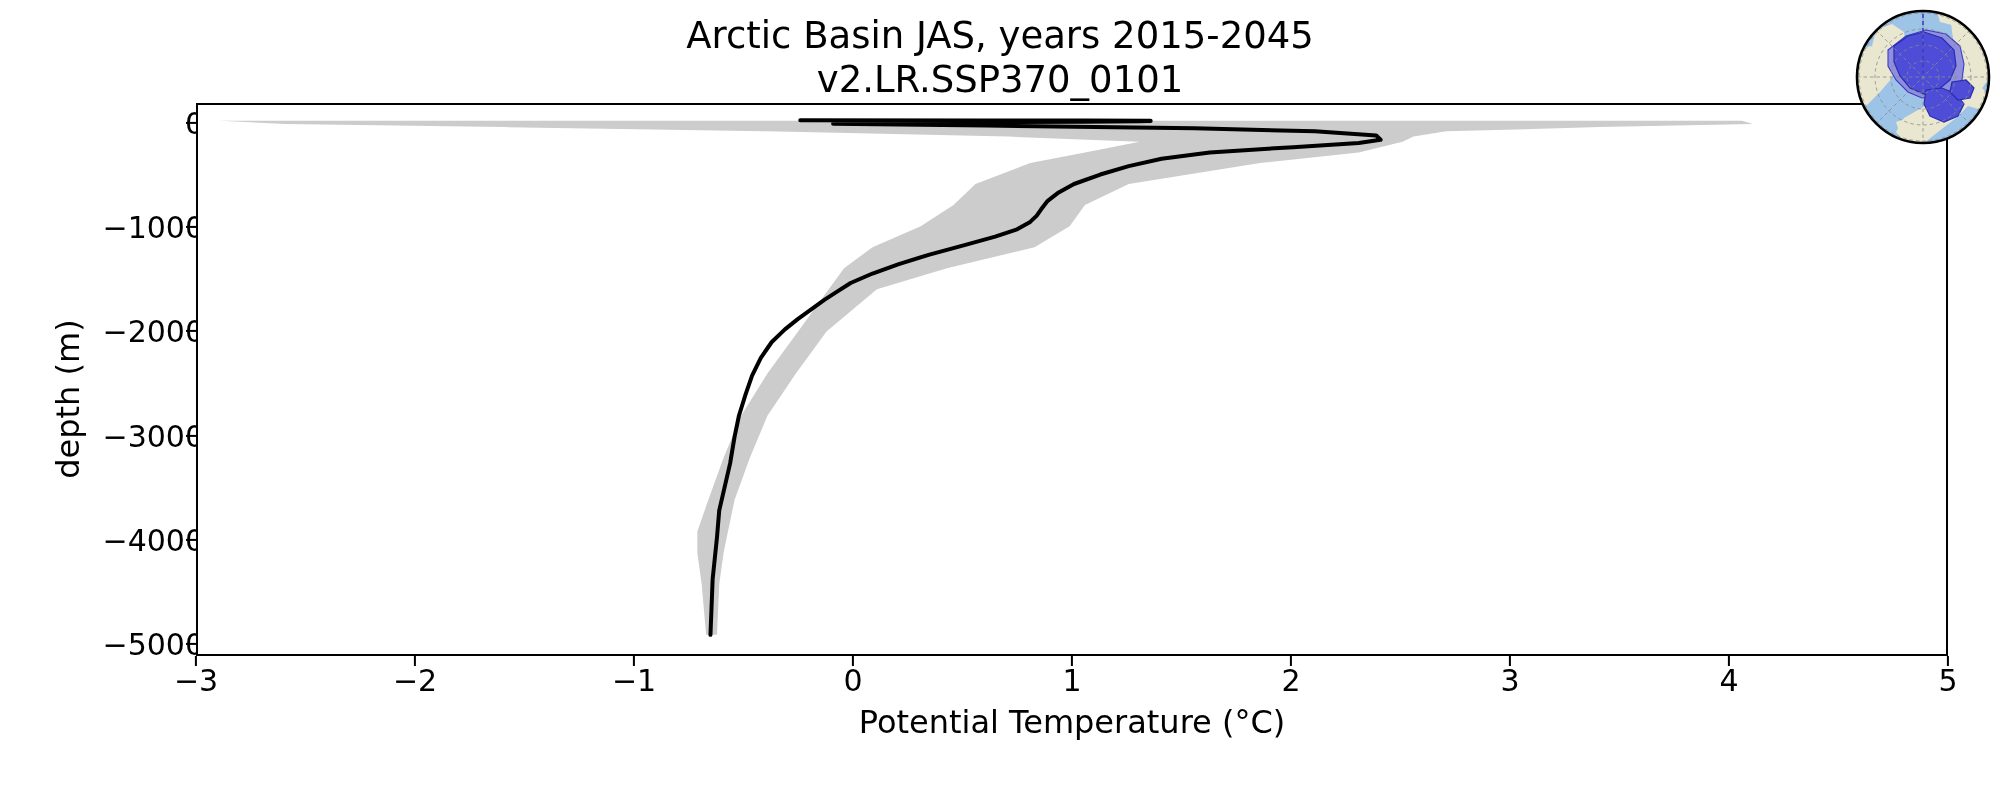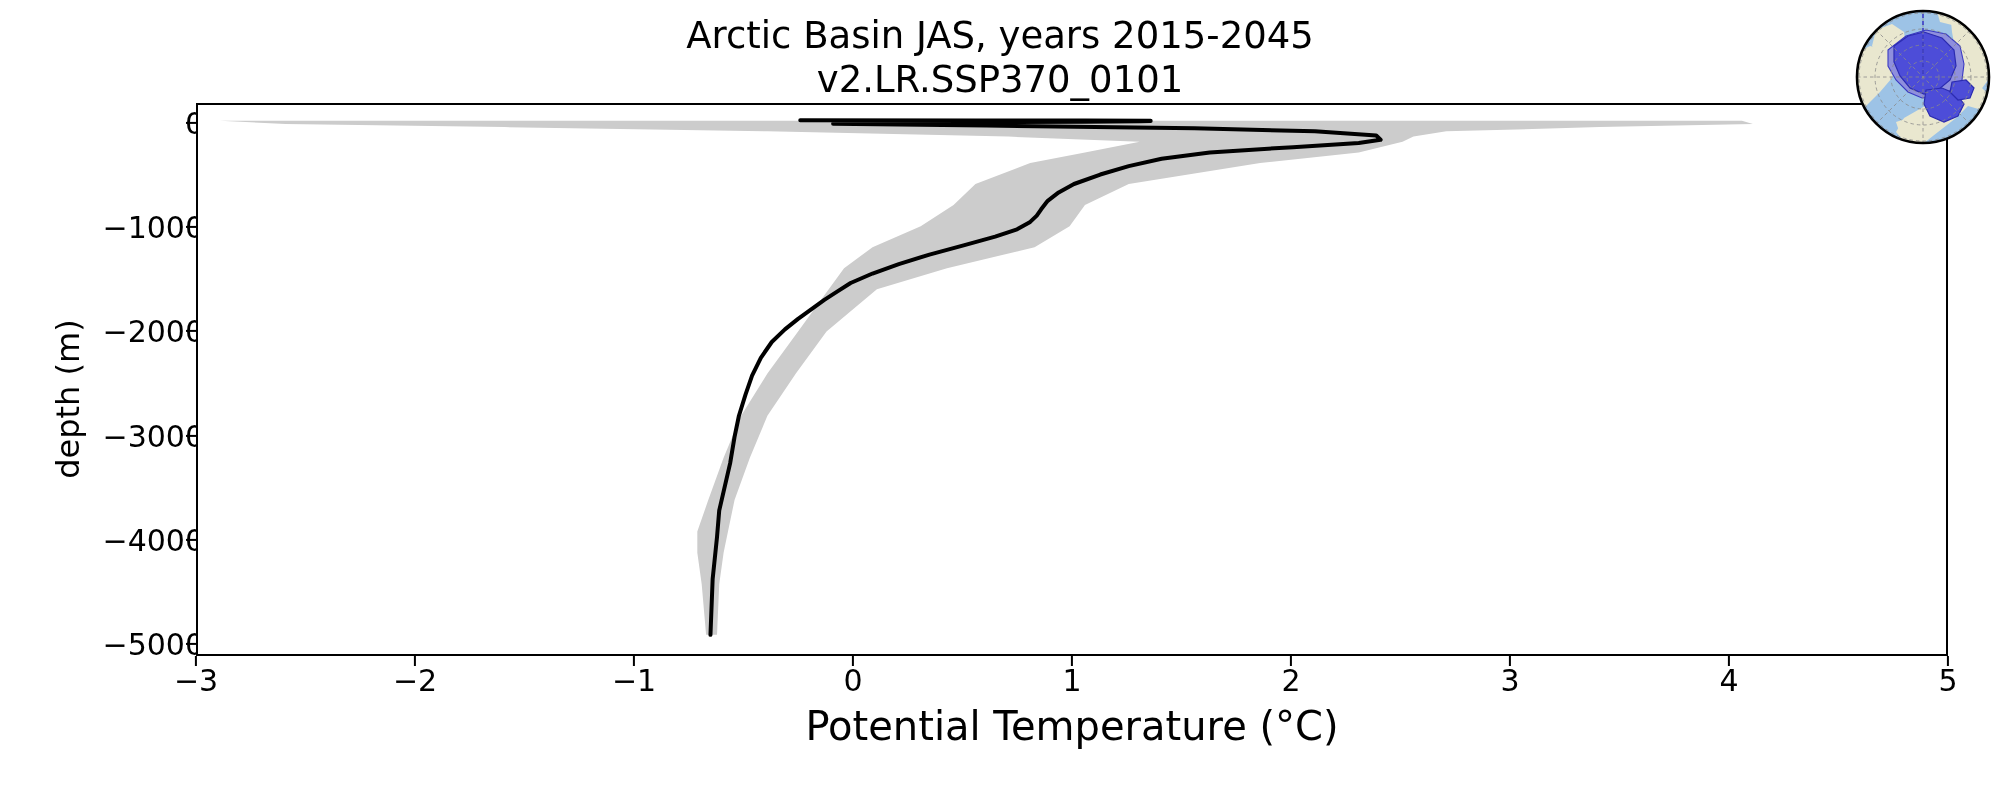--- a/index.html
+++ b/index.html
@@ -45,21 +45,21 @@
     transform:translateX(-50%);
   }
   .ylabel{
     position:absolute;left:-62px;top:380px;width:260px;
     font-size:32px;color:#000;text-align:center;
     transform:rotate(-90deg);transform-origin:center center;
     white-space:nowrap;
   }
   .xlabel{
     position:absolute;left:196px;top:703px;width:1752px;
-    font-size:40px;color:#000;text-align:center;white-space:nowrap;
+    font-size:32px;color:#000;text-align:center;white-space:nowrap;
   }
 
   
   #inset-map{
     position:absolute;left:1852px;top:6px;width:142px;height:142px;
   }
 </style>
 </head>
 <body>
 

